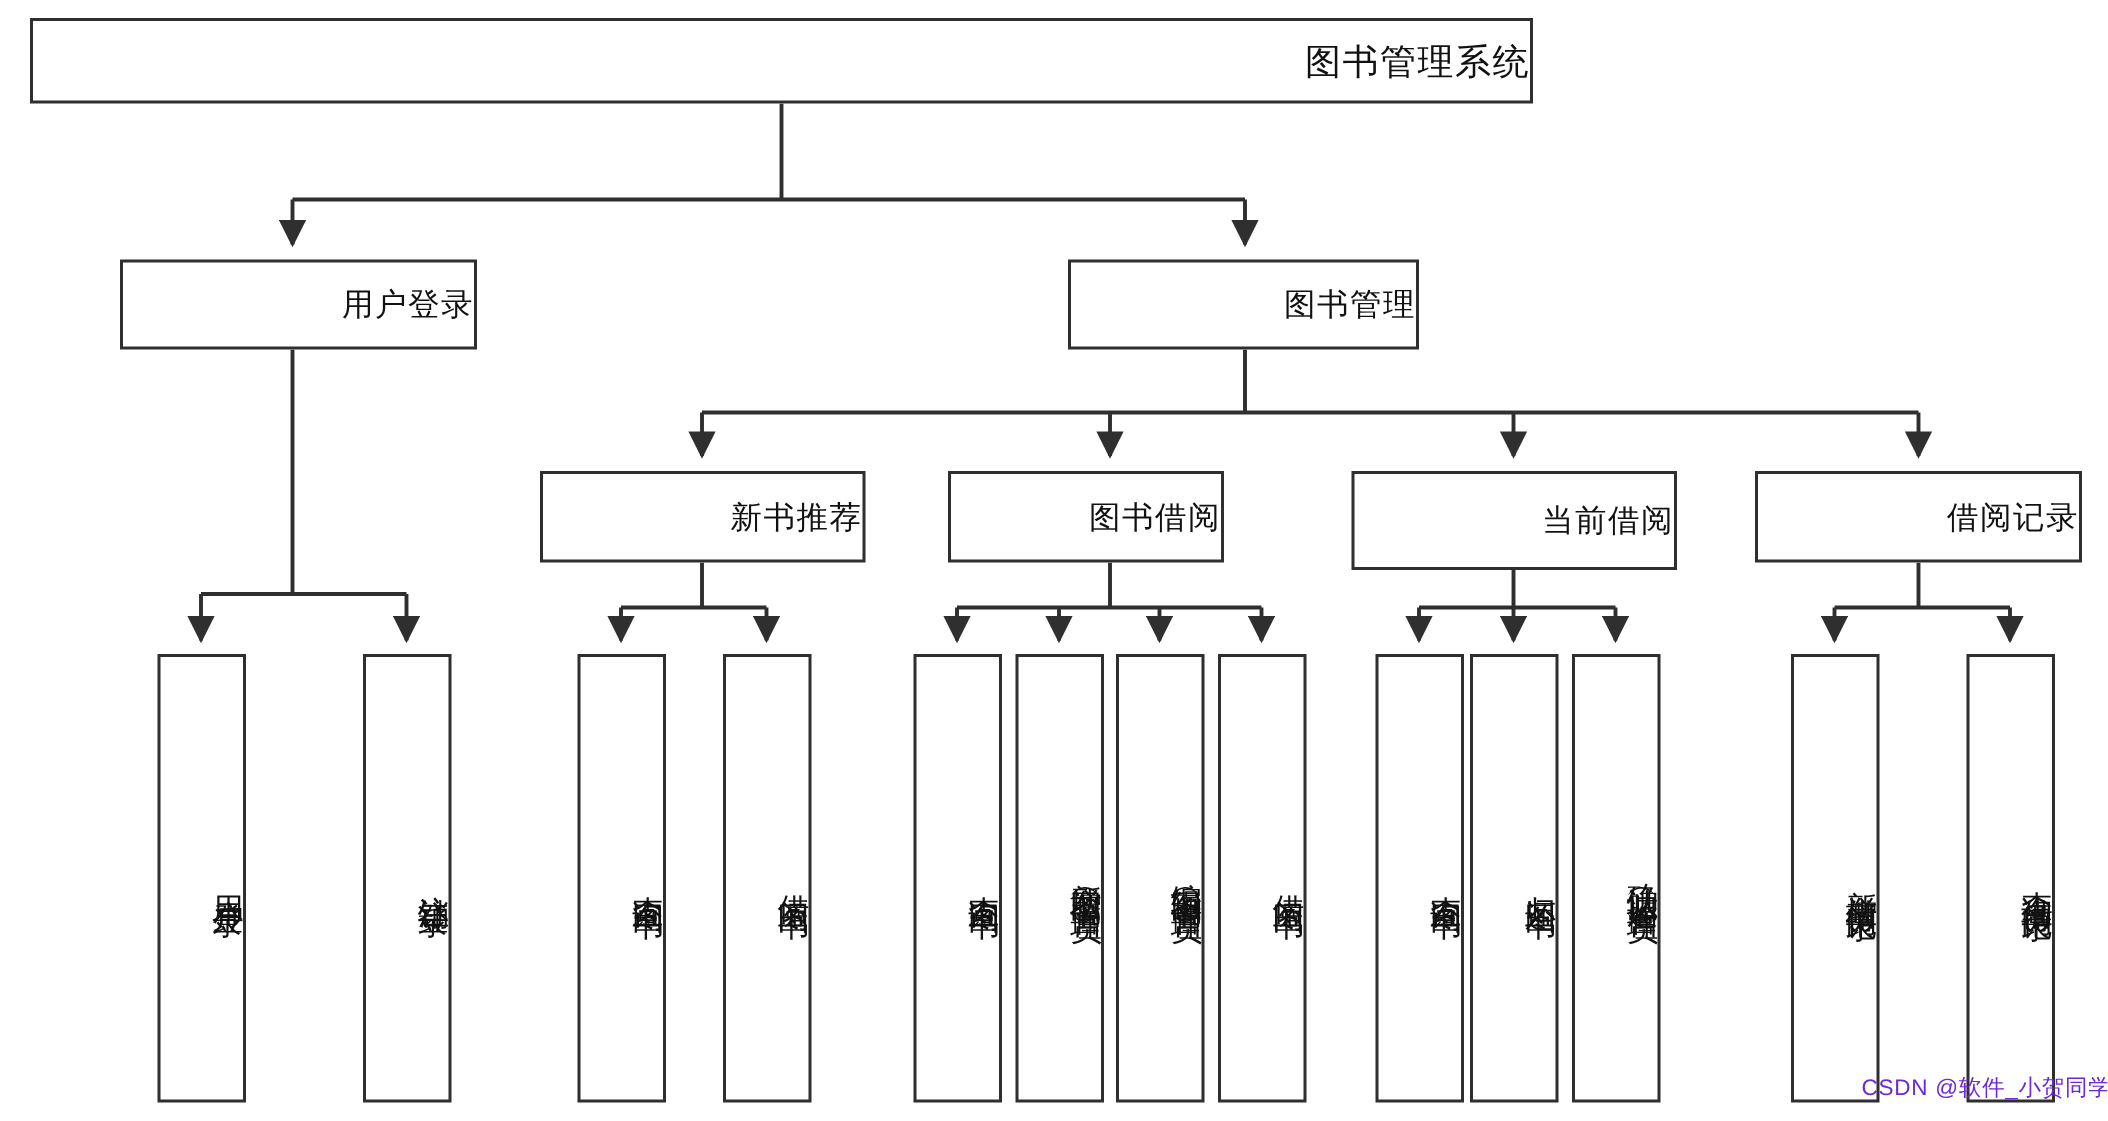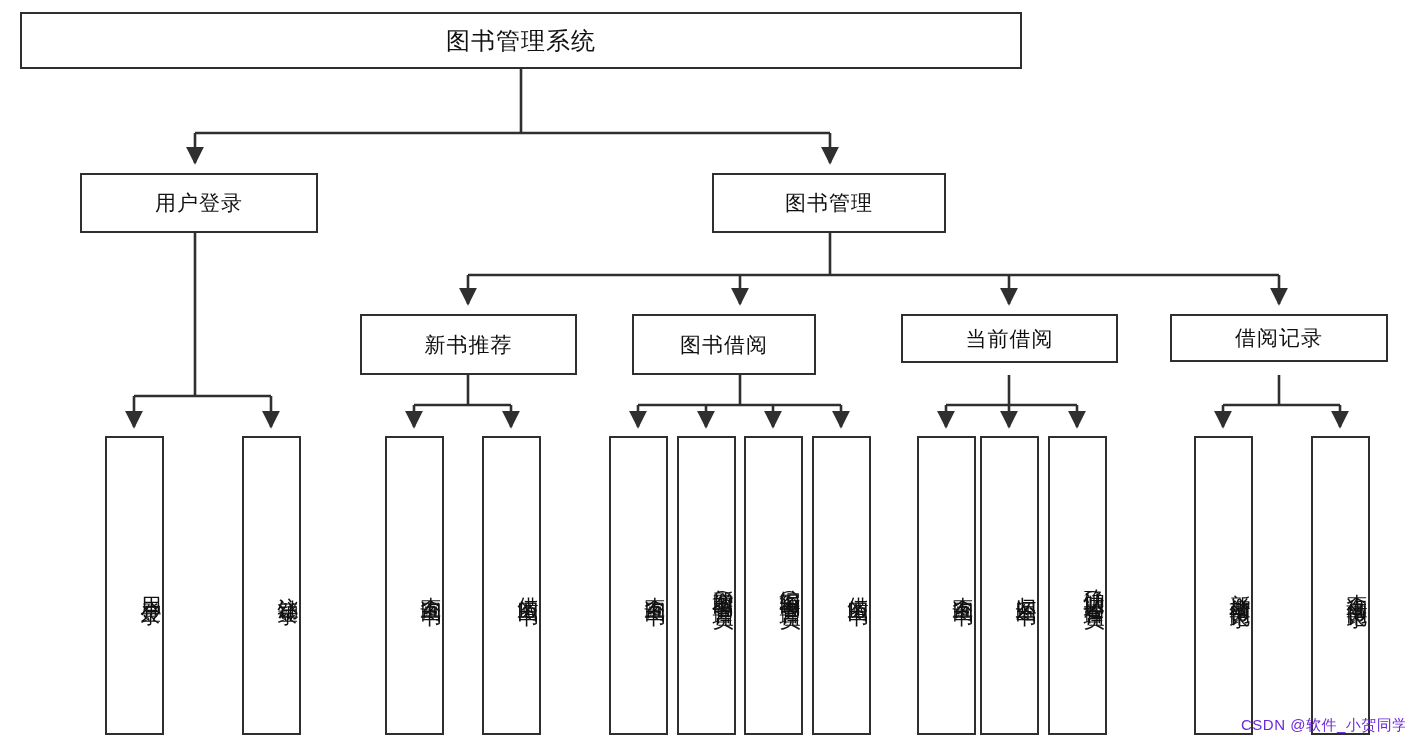--- a/index.html
+++ b/index.html
@@ -26,21 +26,21 @@
     height: 747px;
     pointer-events: none;
   }
   .node {
     position: absolute;
     box-sizing: border-box;
     border: 2.5px solid #2f2f2f;
     background: #ffffff;
     display: flex;
     align-items: center;
-    justify-content: center;
+    justify-content: flex-end;
     color: #111111;
     text-align: center;
   }
   .node.level0 {
     font-size: 24px;
     letter-spacing: 1px;
   }
   .node.level1 {
     font-size: 21px;
     letter-spacing: 1px;
@@ -143,25 +143,25 @@
   </div>
 
   <div class="node level2" style="left:360px; top:314px; width:217px; height:61px;">
     <span>新书推荐</span>
   </div>
 
   <div class="node level2" style="left:632px; top:314px; width:184px; height:61px;">
     <span>图书借阅</span>
   </div>
 
-  <div class="node level2" style="left:901px; top:314px; width:217px; height:49px;font-family:Liberation Mono, monospace;">
+  <div class="node level2" style="left:901px; top:314px; width:217px; height:66px;font-family:Liberation Mono, monospace;">
     <span>当前借阅</span>
   </div>
 
-  <div class="node level2" style="left:1170px; top:314px; width:218px; height:48px;">
+  <div class="node level2" style="left:1170px; top:314px; width:218px; height:61px;">
     <span>借阅记录</span>
   </div>
 
   <div class="node leaf" style="left:105px; top:436px; width:59px; height:299px;">
     <span class="vtext">用户登录</span>
   </div>
 
   <div class="node leaf" style="left:242px; top:436px; width:59px; height:299px;">
     <span class="vtext">注销登录</span>
   </div>

